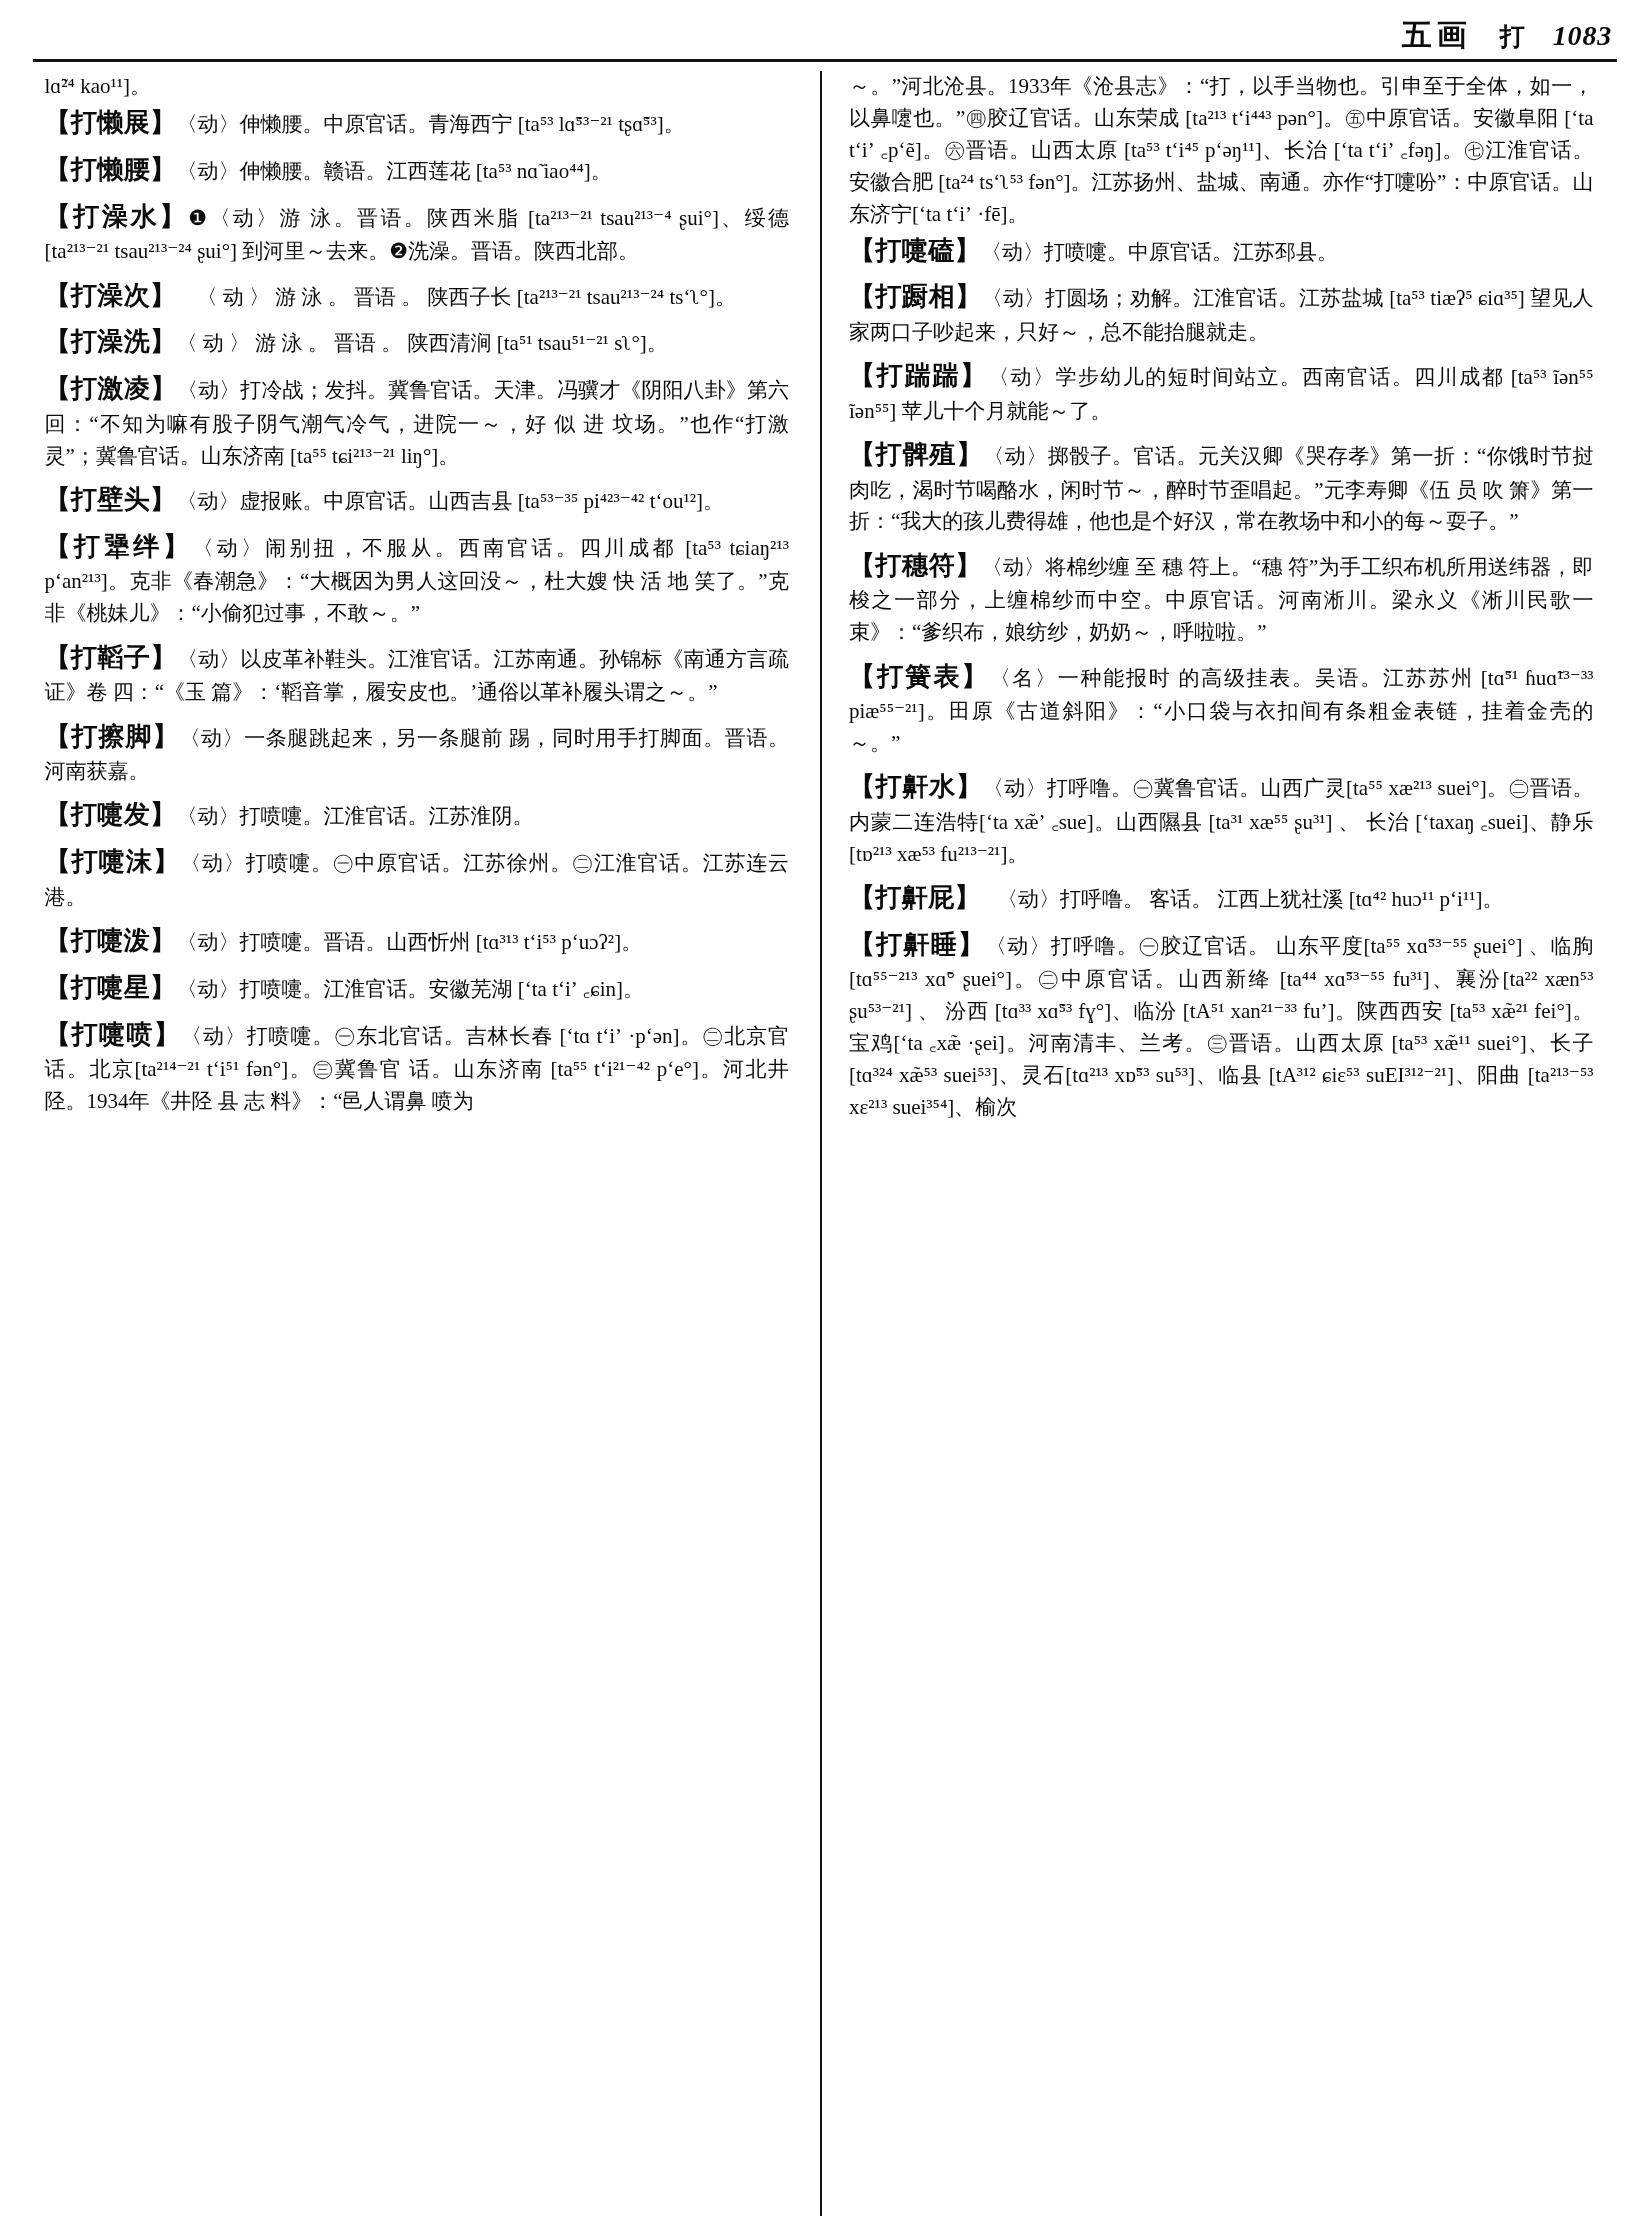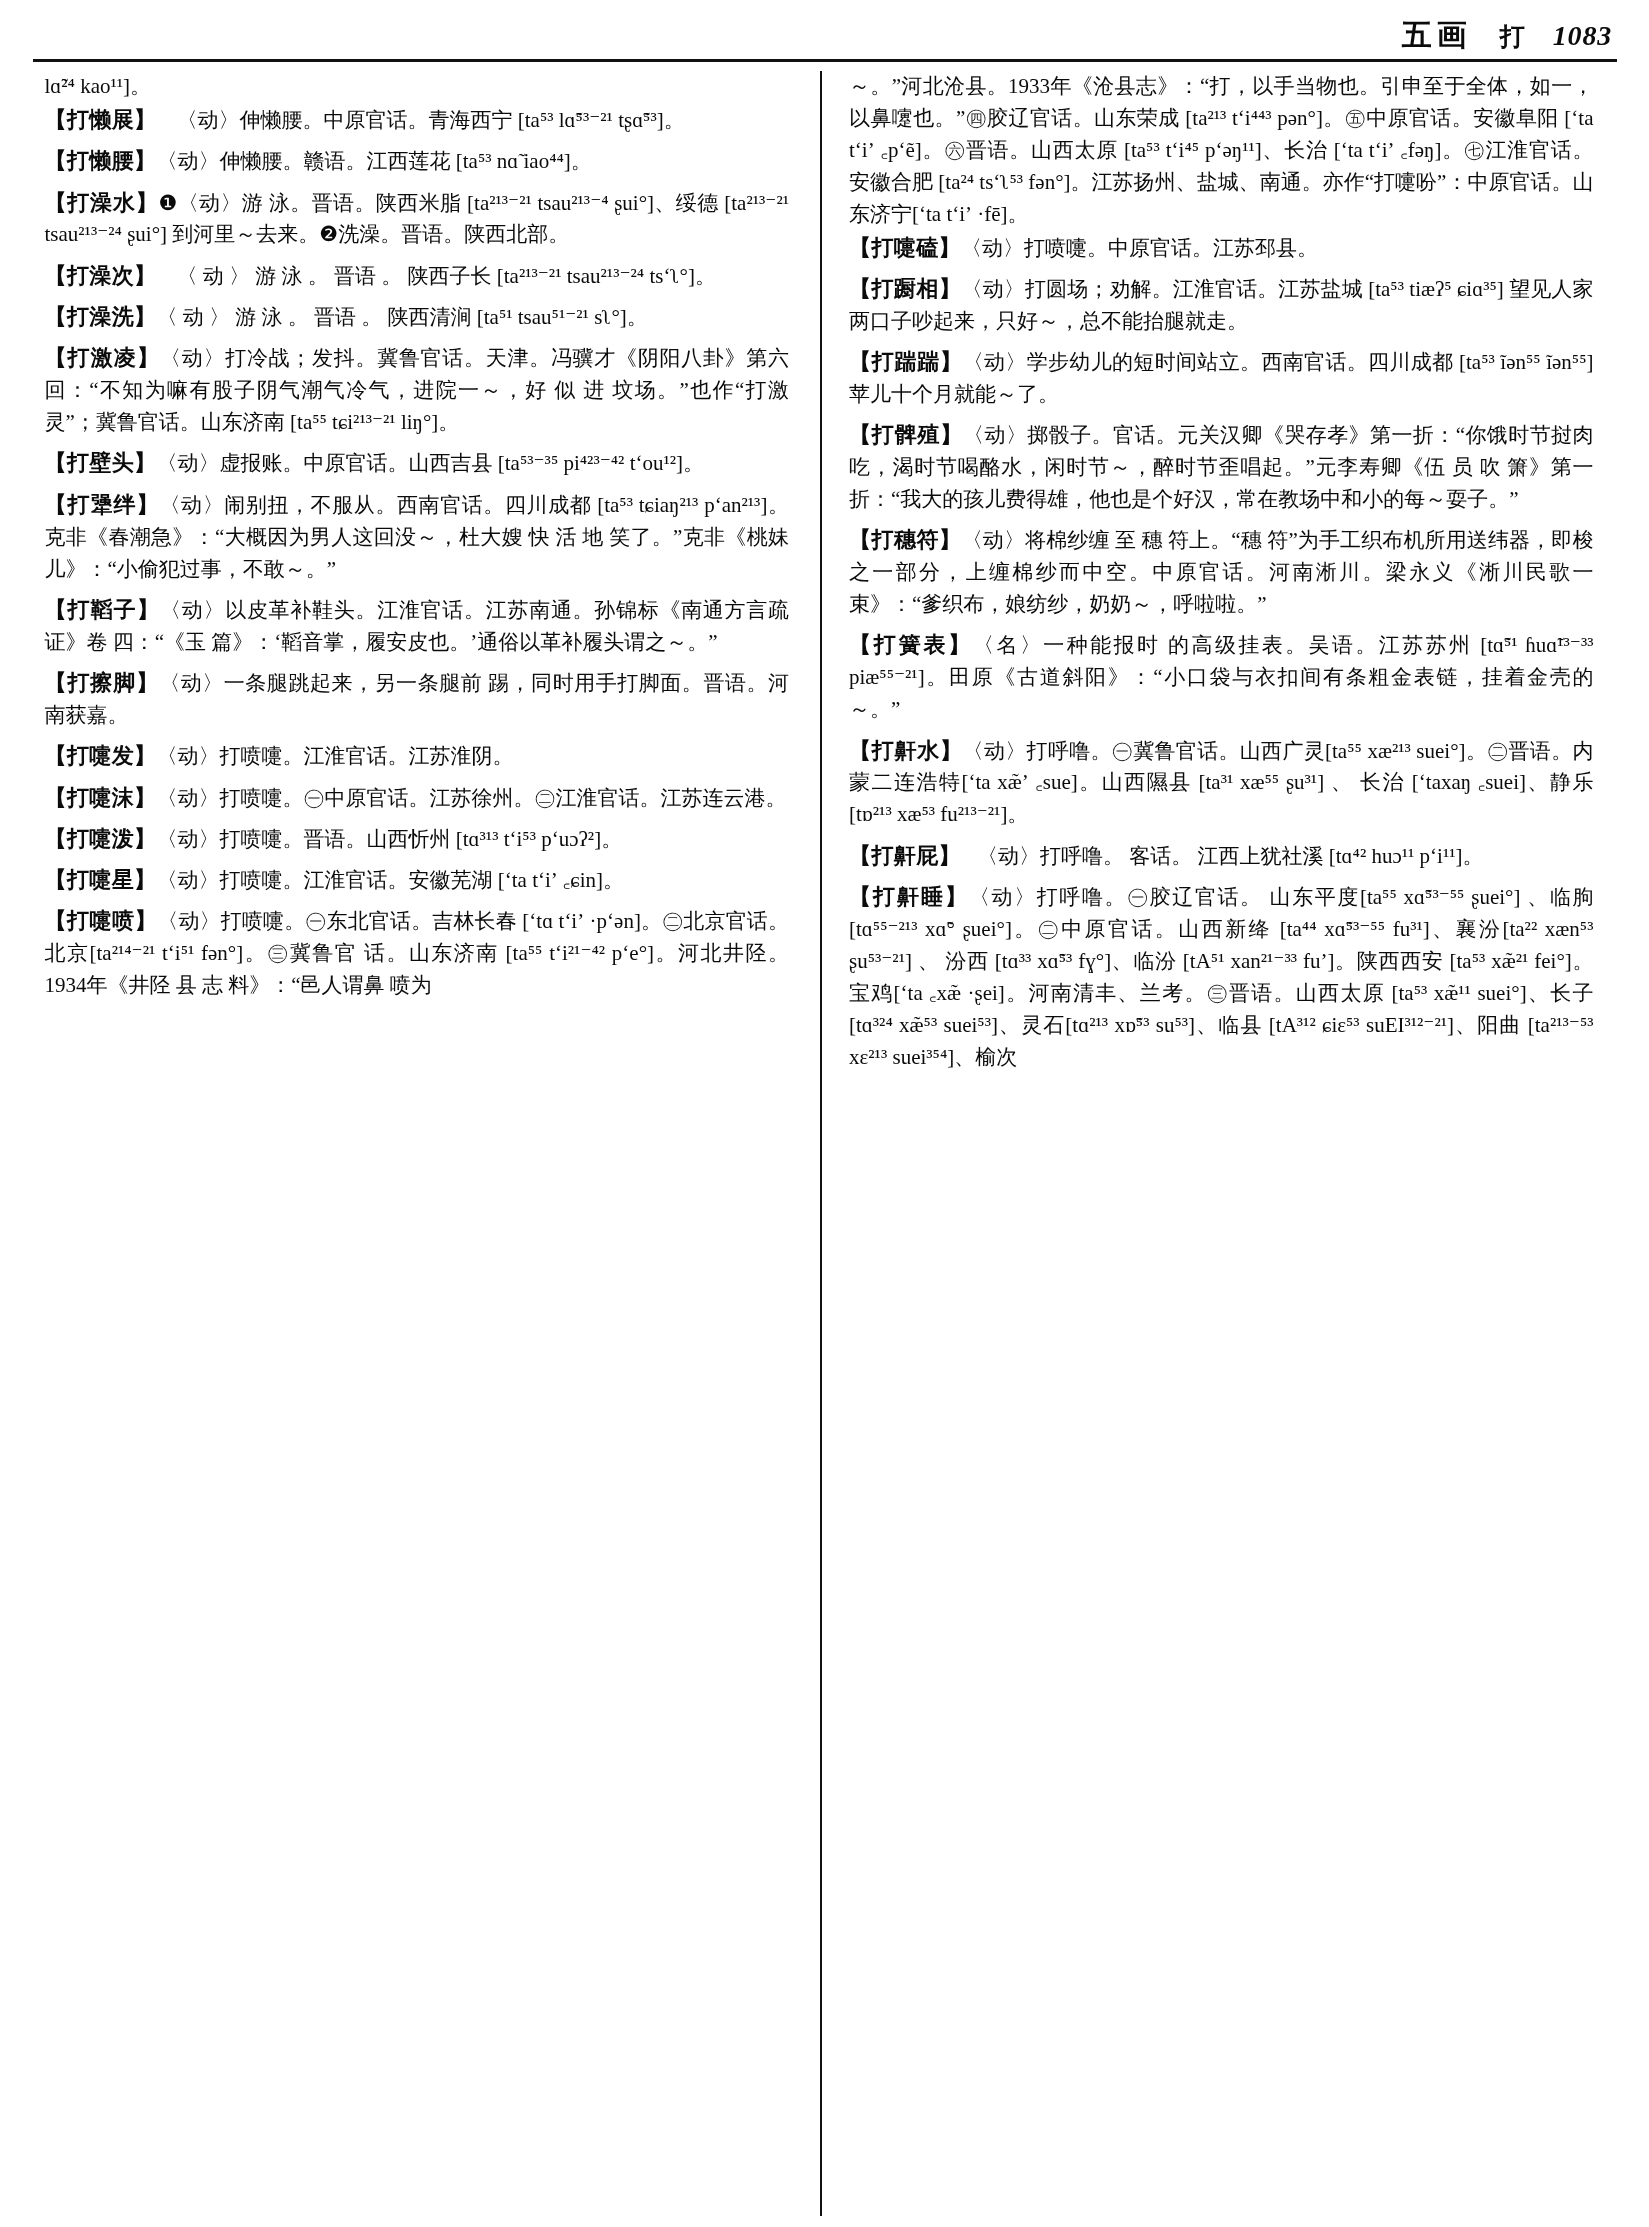--- a/index.html
+++ b/index.html
@@ -81,21 +81,21 @@
   .entry {
     margin-bottom: 7.4px;
     text-indent: 0;
   }
   .entry .body {
     display: block;
     padding-left: 0;
   }
   .headword {
     font-weight: bold;
-    font-size: 22px;
+    font-size: 26px;
     font-family: "DejaVu Serif", serif;
     letter-spacing: 0.4px;
     white-space: nowrap;
   }
   .cont {
     
     margin-bottom: 8.2px;
   }
   p.e {
     margin: 0;
@@ -111,21 +111,21 @@
     <span class="hdr-char">打</span>
     <span class="hdr-page">1083</span>
   </div>
 
   <div class="rule"></div>
 
   <div class="cols">
     <div class="col" id="col-left">
         <p class="e cont"><span>lɑ̃²⁴ kao¹¹]。</span></p>
         <div class="entry">
-          <p class="e"><span class="headword">【打懒展】</span><span class="body" style="display: inline; margin-left: 20px;">〈动〉伸懒腰。中原官话。青海西宁 [ta⁵³ lɑ̃⁵³⁻²¹ tʂɑ̃⁵³]。</span></p>
+          <p class="e"><span class="headword">【打懒展】</span><span class="body" style="display: inline;">〈动〉伸懒腰。中原官话。青海西宁 [ta⁵³ lɑ̃⁵³⁻²¹ tʂɑ̃⁵³]。</span></p>
         </div>
         <div class="entry">
           <p class="e"><span class="headword">【打懒腰】</span><span class="body" style="display: inline;">〈动〉伸懒腰。赣语。江西莲花 [ta⁵³ nɑ̃ iao⁴⁴]。</span></p>
         </div>
         <div class="entry">
           <p class="e"><span class="headword">【打澡水】</span><span class="body" style="display: inline;">❶〈动〉游 泳。晋语。陕西米脂 [ta²¹³⁻²¹ tsau²¹³⁻⁴ ʂui°]、绥德 [ta²¹³⁻²¹ tsau²¹³⁻²⁴ ʂui°] 到河里～去来。❷洗澡。晋语。陕西北部。</span></p>
         </div>
         <div class="entry">
           <p class="e"><span class="headword">【打澡次】</span><span class="body" style="display: inline; margin-left: 20px;">〈 动 〉 游 泳 。 晋语 。 陕西子长 [ta²¹³⁻²¹ tsau²¹³⁻²⁴ tsʻʅ°]。</span></p>
         </div>

